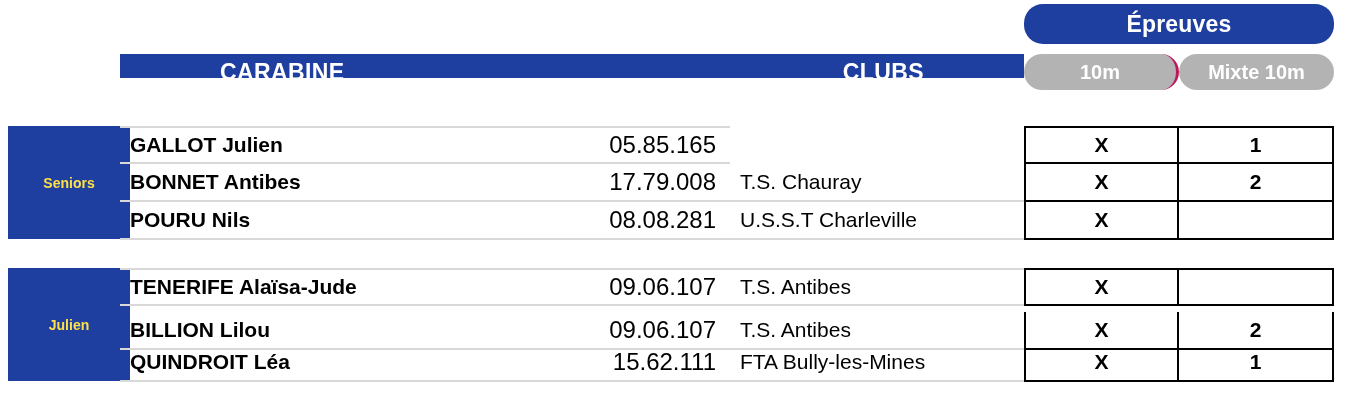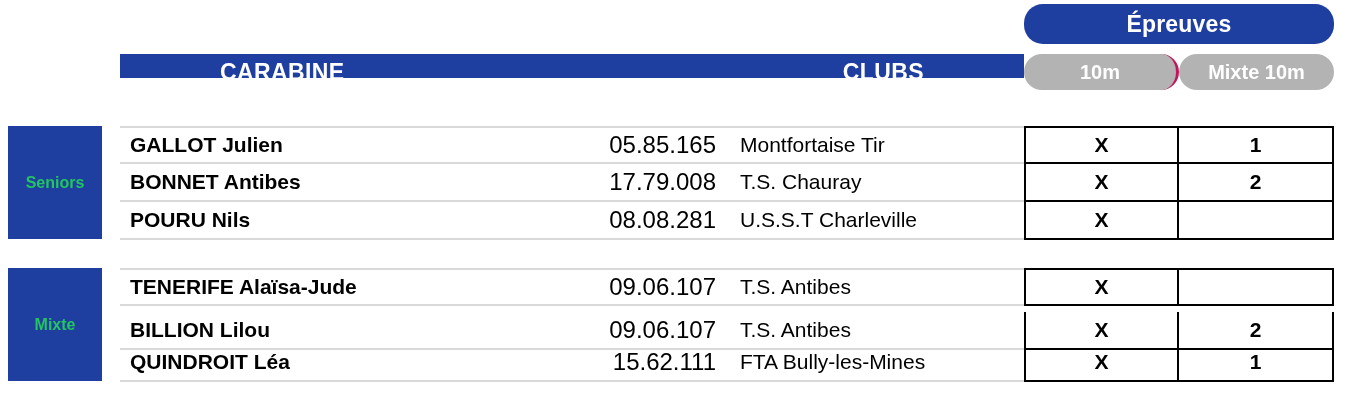--- a/index.html
+++ b/index.html
@@ -87,25 +87,25 @@
     left: 1179px;
     top: 54px;
     width: 155px;
     height: 36px;
     font-size: 20px;
   }
 
   
   .cat-label {
     position: absolute;
-    width: 94px;
+    width: 122px;
     background: #1F3FA0;
-    color: #22c55e;
-    font-weight: bold;
-    font-size: 16px;
+    color: #fde047;
+    font-weight: bold;
+    font-size: 14px;
     display: flex;
     align-items: center;
     justify-content: center;
     box-sizing: border-box;
   }
   .cat-seniors { left: 8px; top: 126px; height: 113px; }
   .cat-dames   { left: 8px; top: 268px; height: 113px; }
 
   
   .row {
@@ -212,27 +212,26 @@
     <span>10m</span>
   </div>
   <div class="cell c-center gray-fill sub-mixte">
     <span>Mixte 10m</span>
   </div>
 
   <div class="cat-label cat-seniors">
     <span>Seniors</span>
   </div>
   <div class="cat-label cat-dames">
-    <span>Mixte</span>
+    <span>Julien</span>
   </div>
 
   <div class="row first" style="top:126px;">
     <div class="name">GALLOT Julien</div>
     <div class="licence">05.85.165</div>
-    <div class="club">Montfortaise Tir</div>
     <div class="ep1">X</div>
     <div class="ep2">1</div>
   </div>
   <div class="row" style="top:164px;">
     <div class="name">BONNET Antibes</div>
     <div class="licence">17.79.008</div>
     <div class="club">T.S. Chauray</div>
     <div class="ep1">X</div>
     <div class="ep2">2</div>
   </div>

